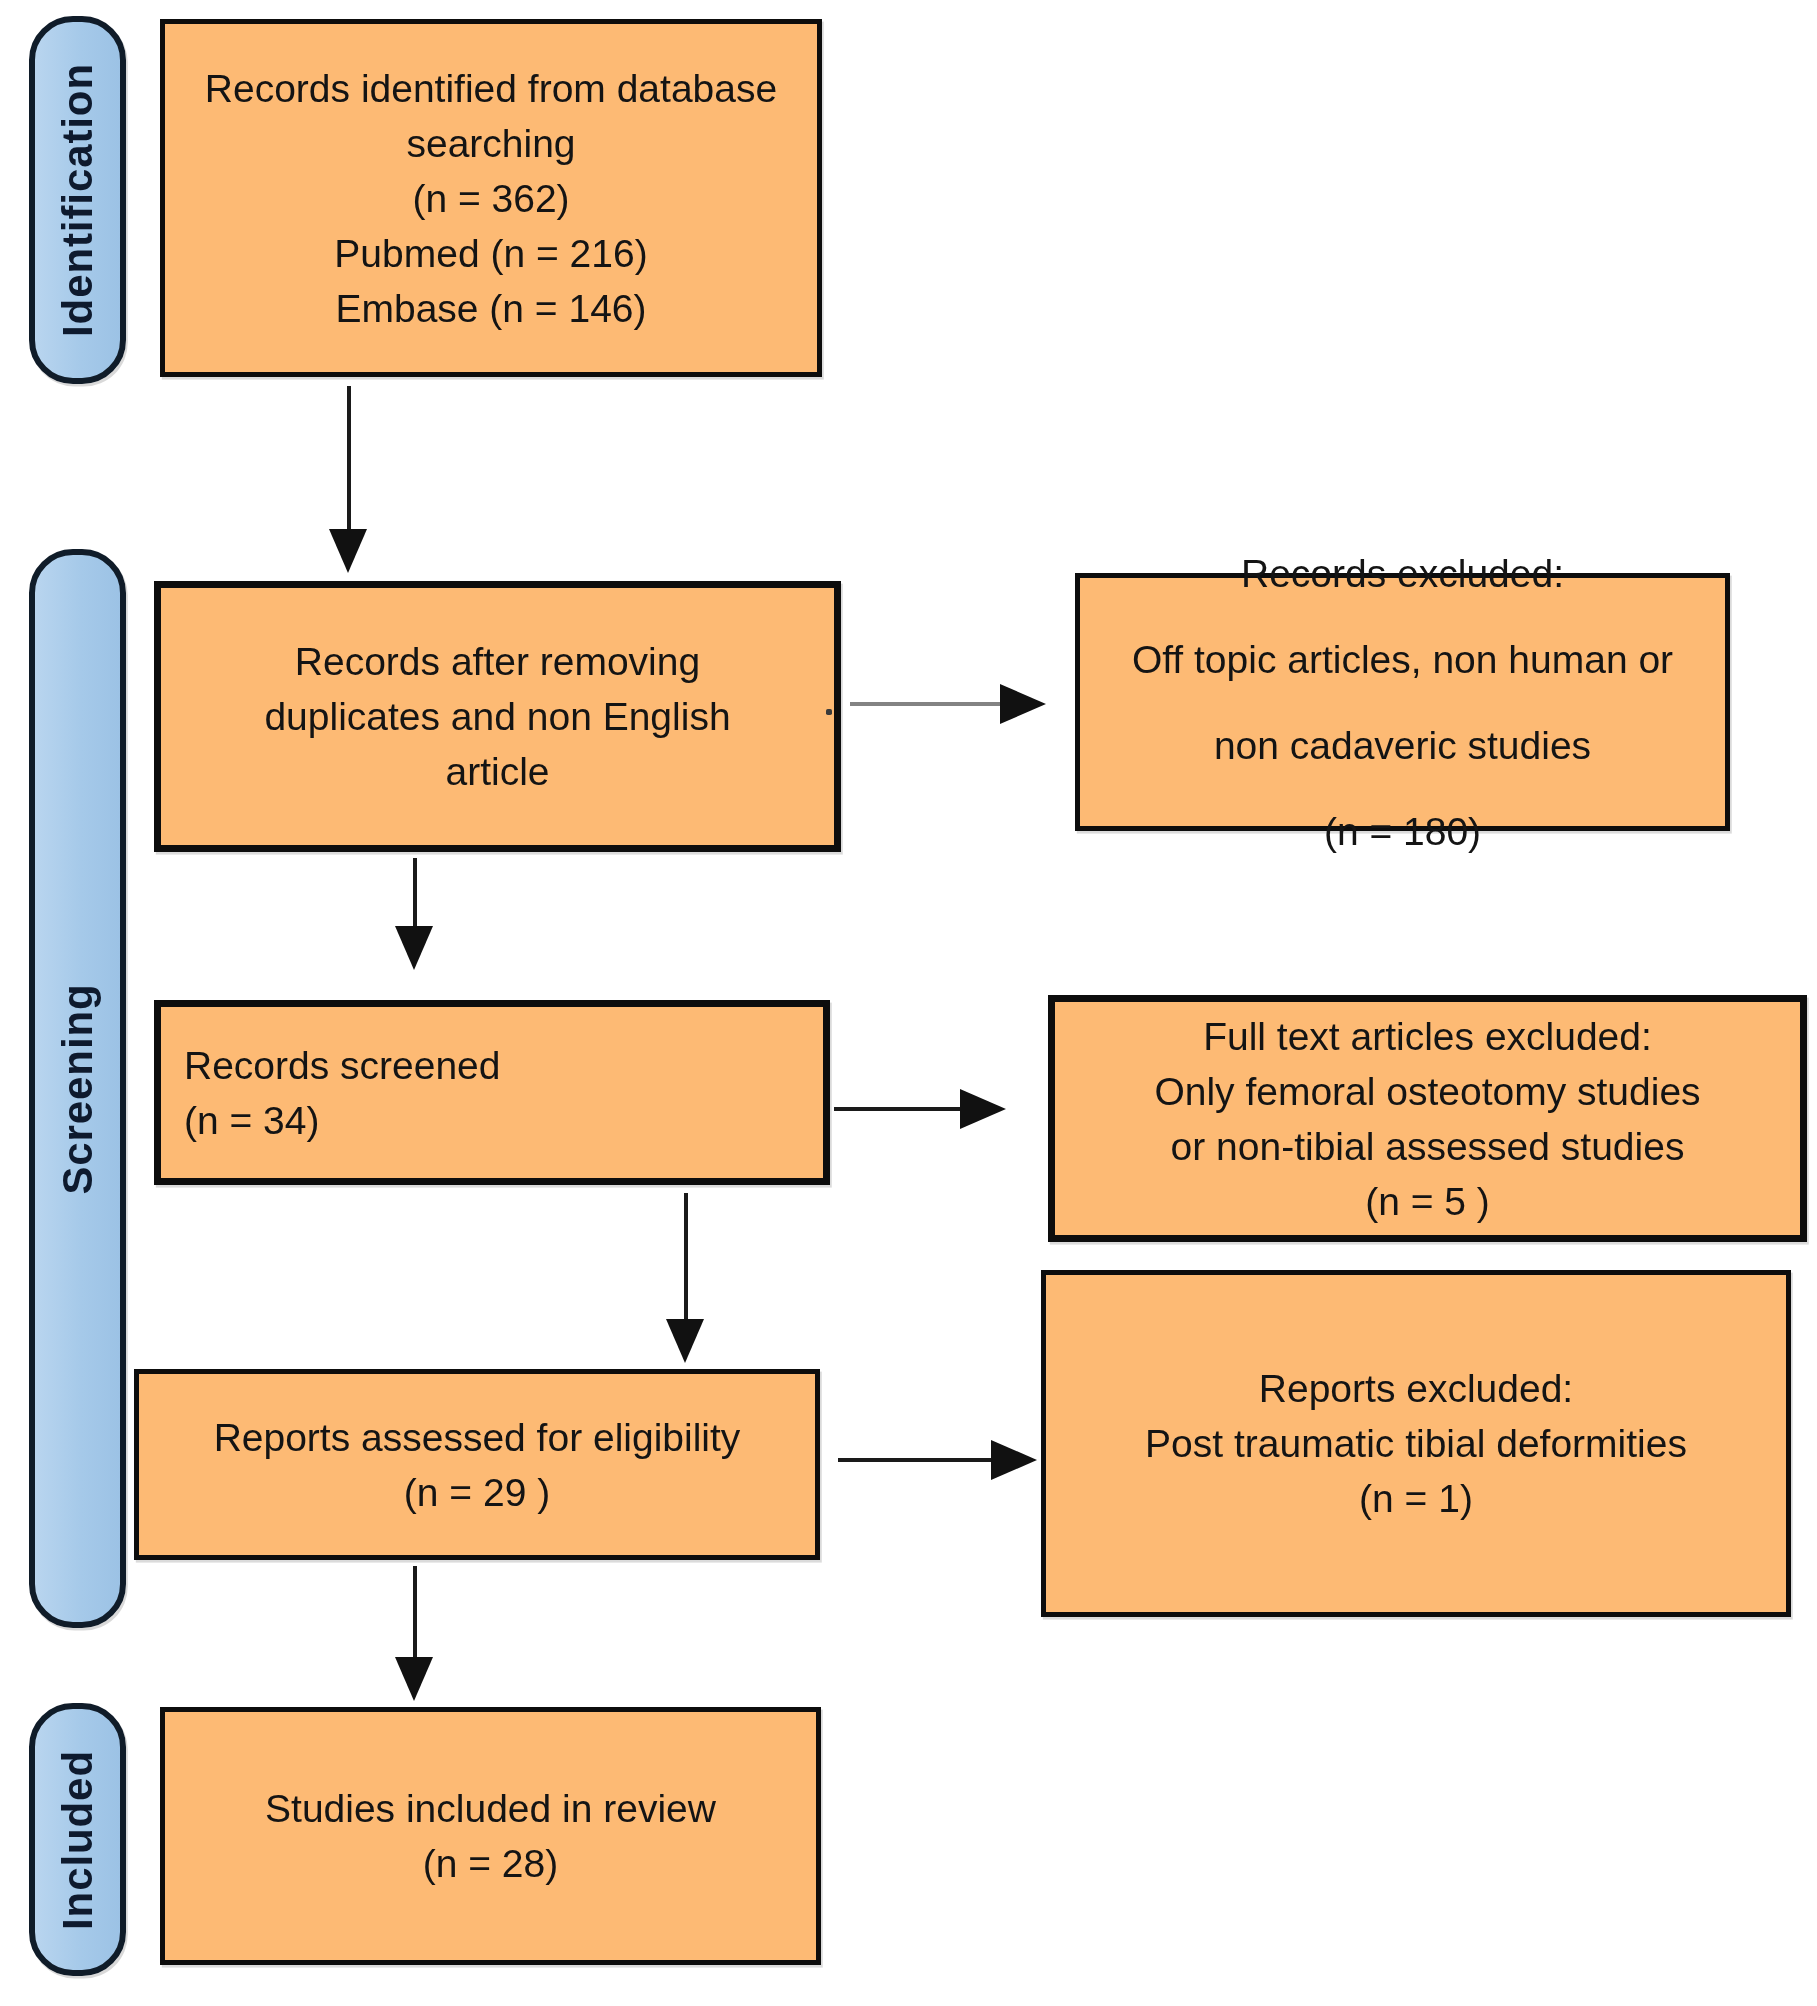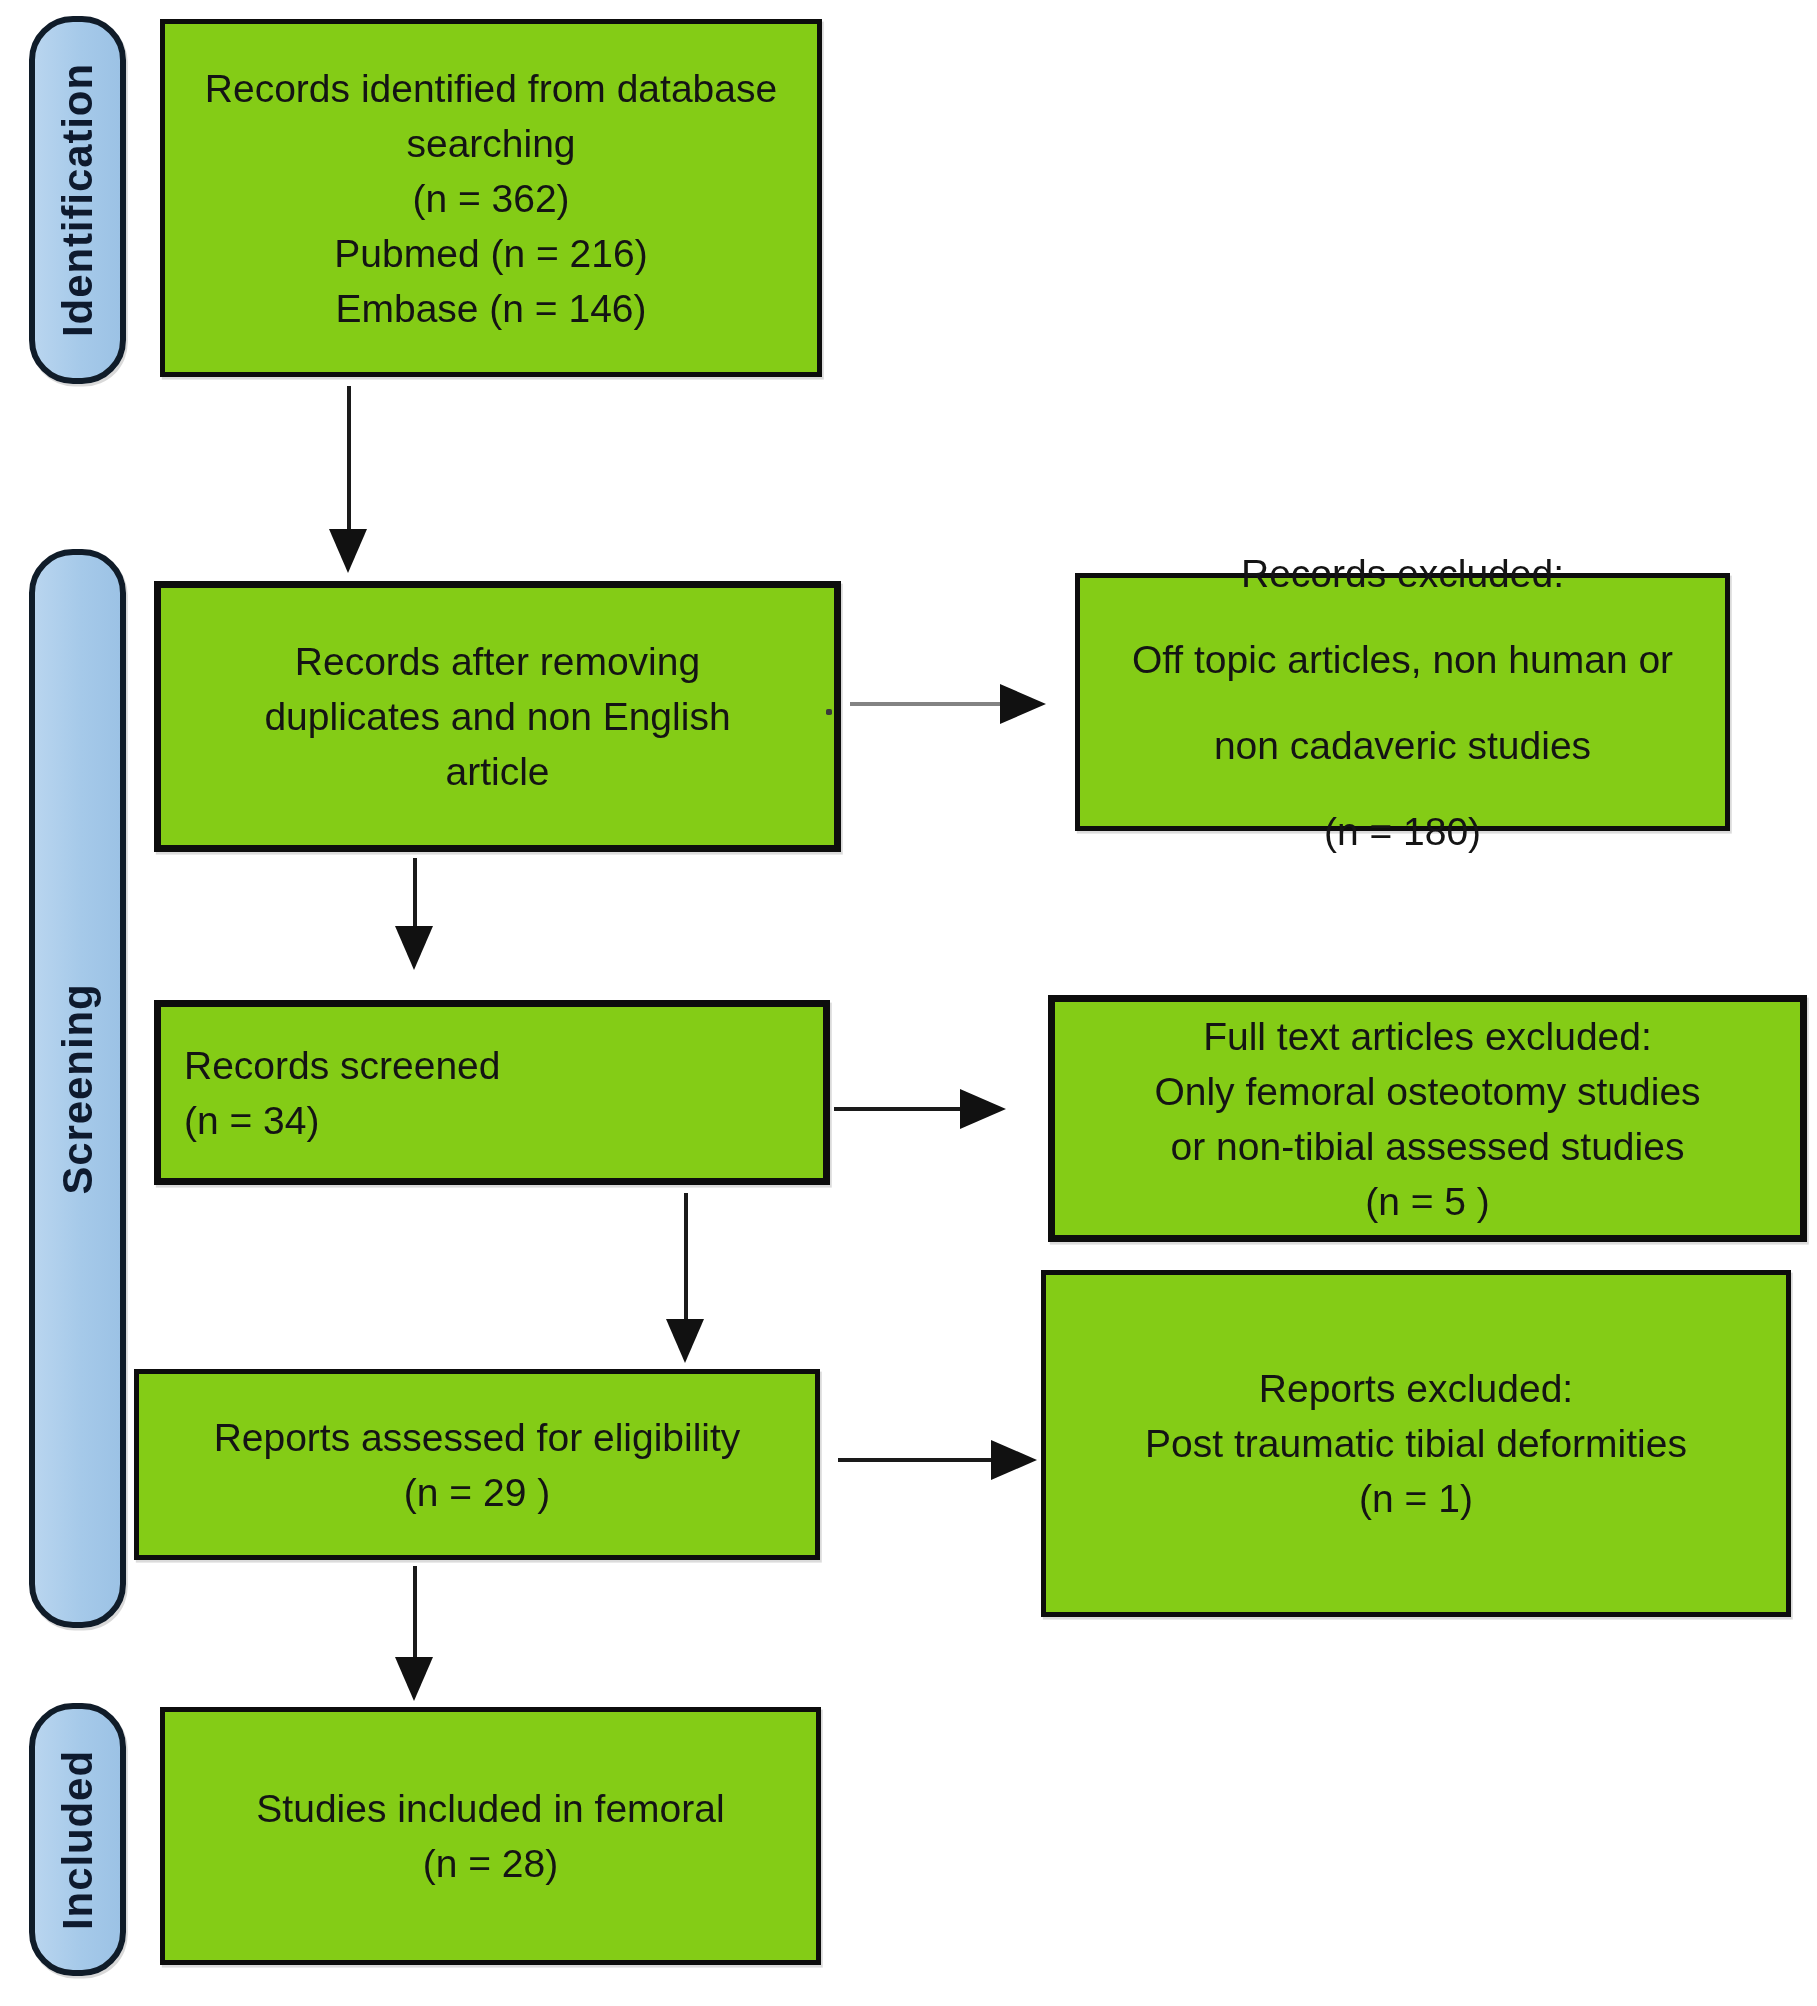--- a/index.html
+++ b/index.html
@@ -33,21 +33,21 @@
     font-weight: bold;
     font-size: 42px;
     letter-spacing: 0.9px;
     color: #0e1a2e;
   }
 
   
   .box {
     position: absolute;
     box-sizing: border-box;
-    background: #84cc16;
+    background: #fdba74;
     border: 5.3px solid #0d0d0d;
     display: flex;
     flex-direction: column;
     justify-content: center;
     box-shadow: 1.8px 2.6px 0 rgba(0,0,0,0.14);
   }
   .box .ln {
     font-size: 39px;
     line-height: 55px;
     text-align: center;
@@ -123,21 +123,21 @@
     <div class="ln">Records screened</div>
     <div class="ln">(n = 34)</div>
   </div>
 
   <div class="box" style="left:134px; top:1369px; width:686px; height:191px;">
     <div class="ln">Reports assessed for eligibility</div>
     <div class="ln">(n = 29 )</div>
   </div>
 
   <div class="box" style="left:160px; top:1707px; width:661px; height:258px;">
-    <div class="ln">Studies included in femoral</div>
+    <div class="ln">Studies included in review</div>
     <div class="ln">(n = 28)</div>
   </div>
 
   <div class="box" style="left:1075px; top:573px; width:655px; height:258px;gap:31px;">
     <div class="ln">Records excluded:</div>
     <div class="ln">Off topic articles, non human or</div>
     <div class="ln">non cadaveric studies</div>
     <div class="ln">(n = 180)</div>
   </div>
 

